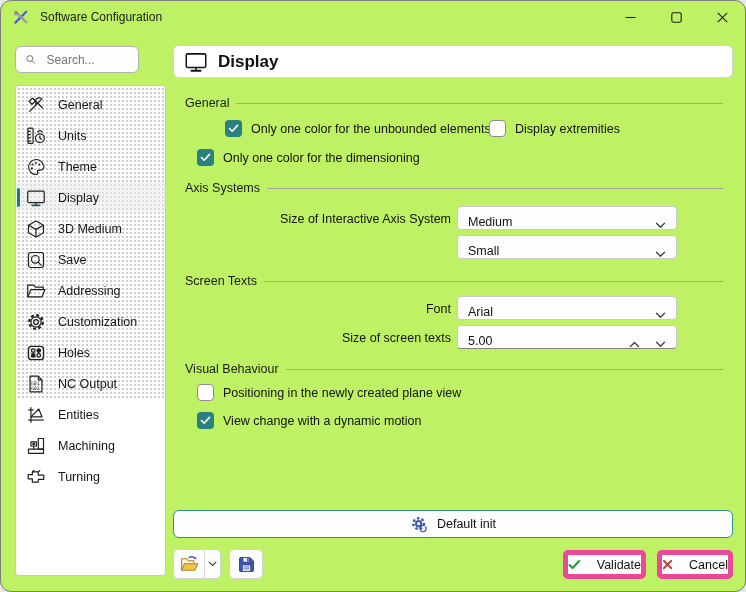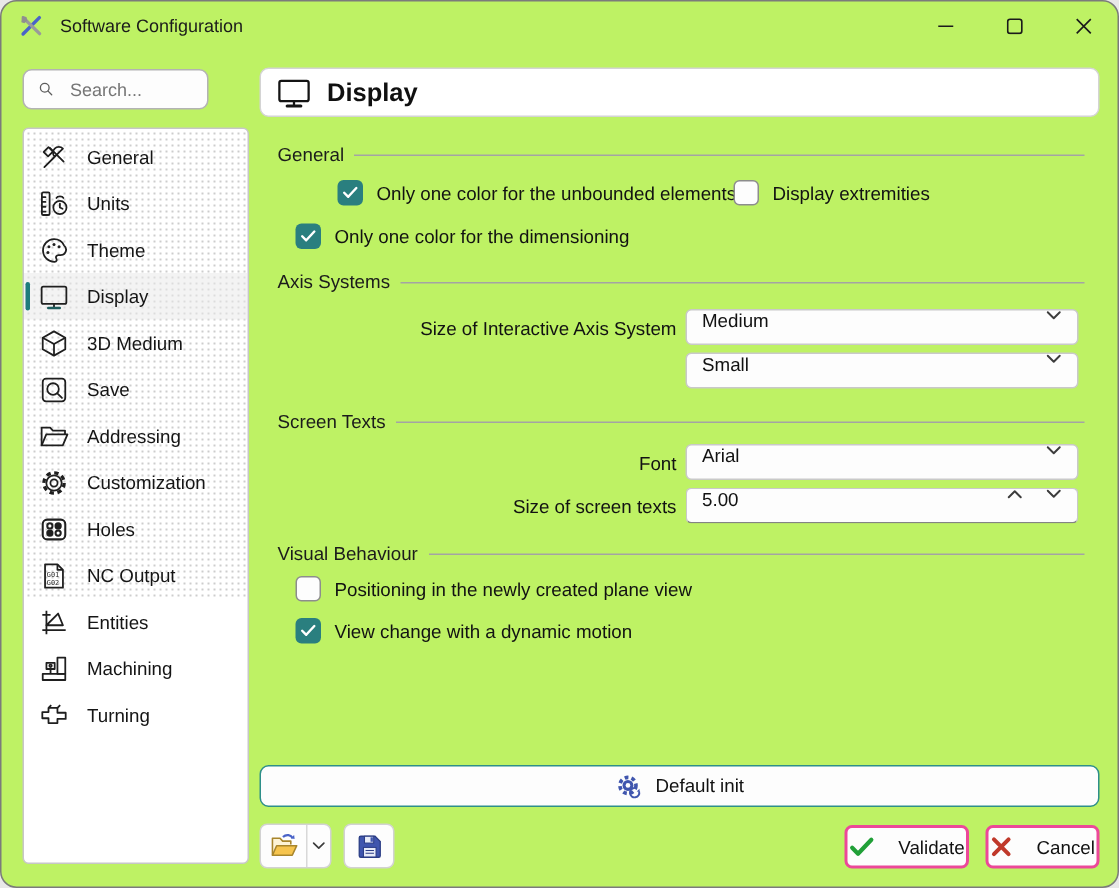--- a/index.html
+++ b/index.html
@@ -35,33 +35,33 @@
   .group-heading{position:absolute;left:184px;width:538px;display:flex;align-items:center;gap:7px;
                  font-size:12.5px;color:#1b1b1b;}
   .group-heading .rule{flex:1;height:1px;background:#a4a4a4;}
   .checkbox-row{position:absolute;display:flex;align-items:center;gap:9px;}
   .checkbox{width:17px;height:17px;box-sizing:border-box;border-radius:4px;flex:0 0 17px;
             display:flex;align-items:center;justify-content:center;}
   .checkbox.unchecked{border:1px solid #8d8d8d;background:#fdfdfd;}
   .checkbox.checked{background:#2a7f7f;}
   .cb-label{font-size:12.5px;color:#121212;white-space:nowrap;}
   .right-label{position:absolute;left:172px;width:278px;text-align:right;font-size:12.5px;color:#121212;}
-  .select{position:absolute;left:456px;width:262px;height:24px;box-sizing:border-box;border:1px solid #c9c9c9;
-          border-radius:4px;background:#fdfdfd;display:flex;align-items:flex-start;justify-content:space-between;
+  .select{position:absolute;left:456px;width:220px;height:24px;box-sizing:border-box;border:1px solid #c9c9c9;
+          border-radius:4px;background:#fdfdfd;display:flex;align-items:flex-end;justify-content:space-between;
           padding:0 10px;font-size:12.5px;color:#121212;cursor:default;}
   .spinner{border-bottom:1px solid #848484;}
   .spin-arrows{display:flex;align-items:center;gap:15px;}
   .default-init{position:absolute;left:172px;top:509px;width:560px;height:28px;box-sizing:border-box;
                 border:1px solid #2e8f8a;border-radius:6px;background:#fdfdfd;display:flex;align-items:center;
                 justify-content:center;gap:8px;font-size:12.5px;color:#111;cursor:default;}
   
   .tool-btn{position:absolute;top:548px;height:30px;box-sizing:border-box;border:1px solid #d2d2d2;border-radius:5px;
             background:#fdfdfd;display:flex;align-items:center;cursor:default;}
   .split-sep{width:1px;height:28px;background:#d8d8d8;}
-  .action-btn{position:absolute;top:549px;height:29px;box-sizing:border-box;border:2px solid #ec4899;border-radius:5px;
+  .action-btn{position:absolute;top:549px;height:29px;box-sizing:border-box;border:5px solid #ec4899;border-radius:5px;
               background:#fdfdfd;display:flex;align-items:center;justify-content:center;gap:16px;
               font-size:12.5px;color:#111;cursor:default;}
 </style>
 </head>
 <body>
 
 <div class="window">
 
   <div class="titlebar">
     <svg class="app-icon" viewBox="0 0 24 24">

